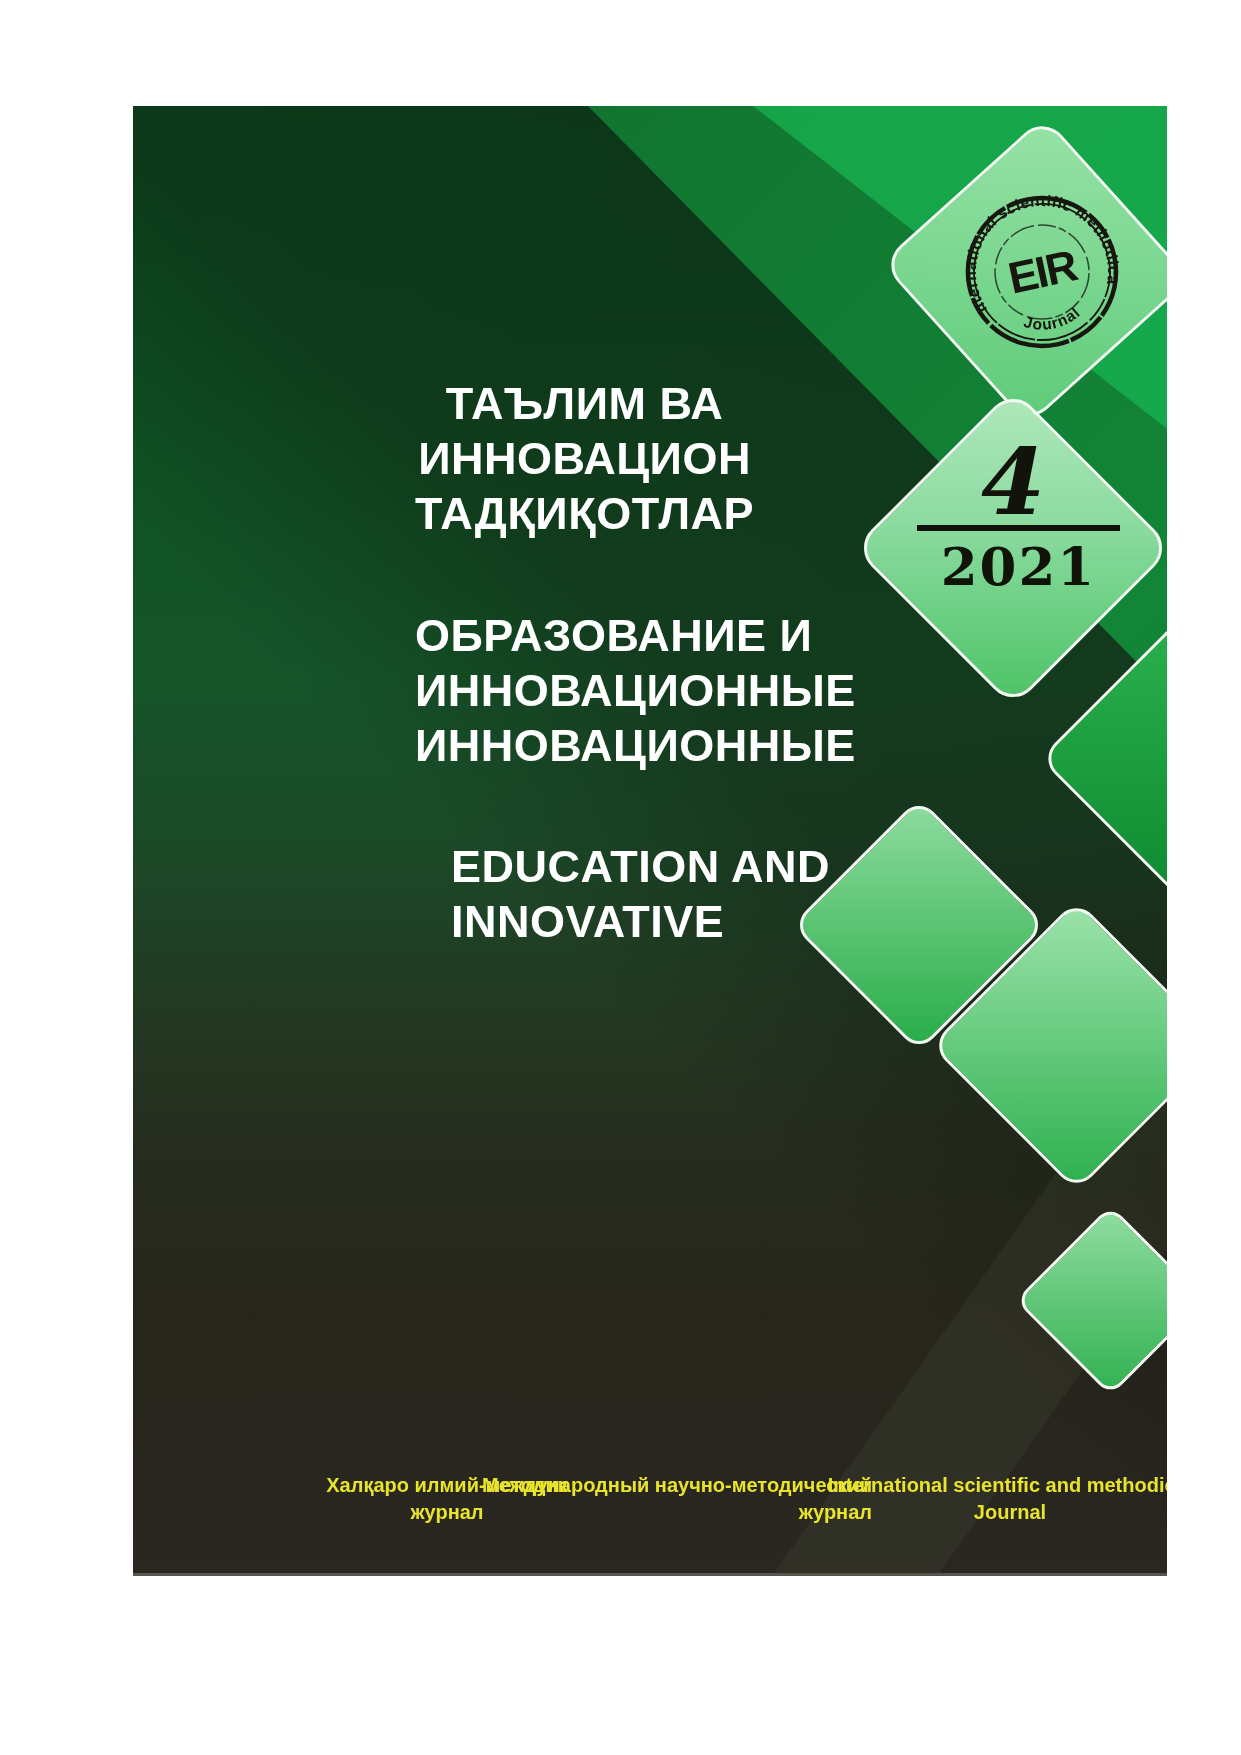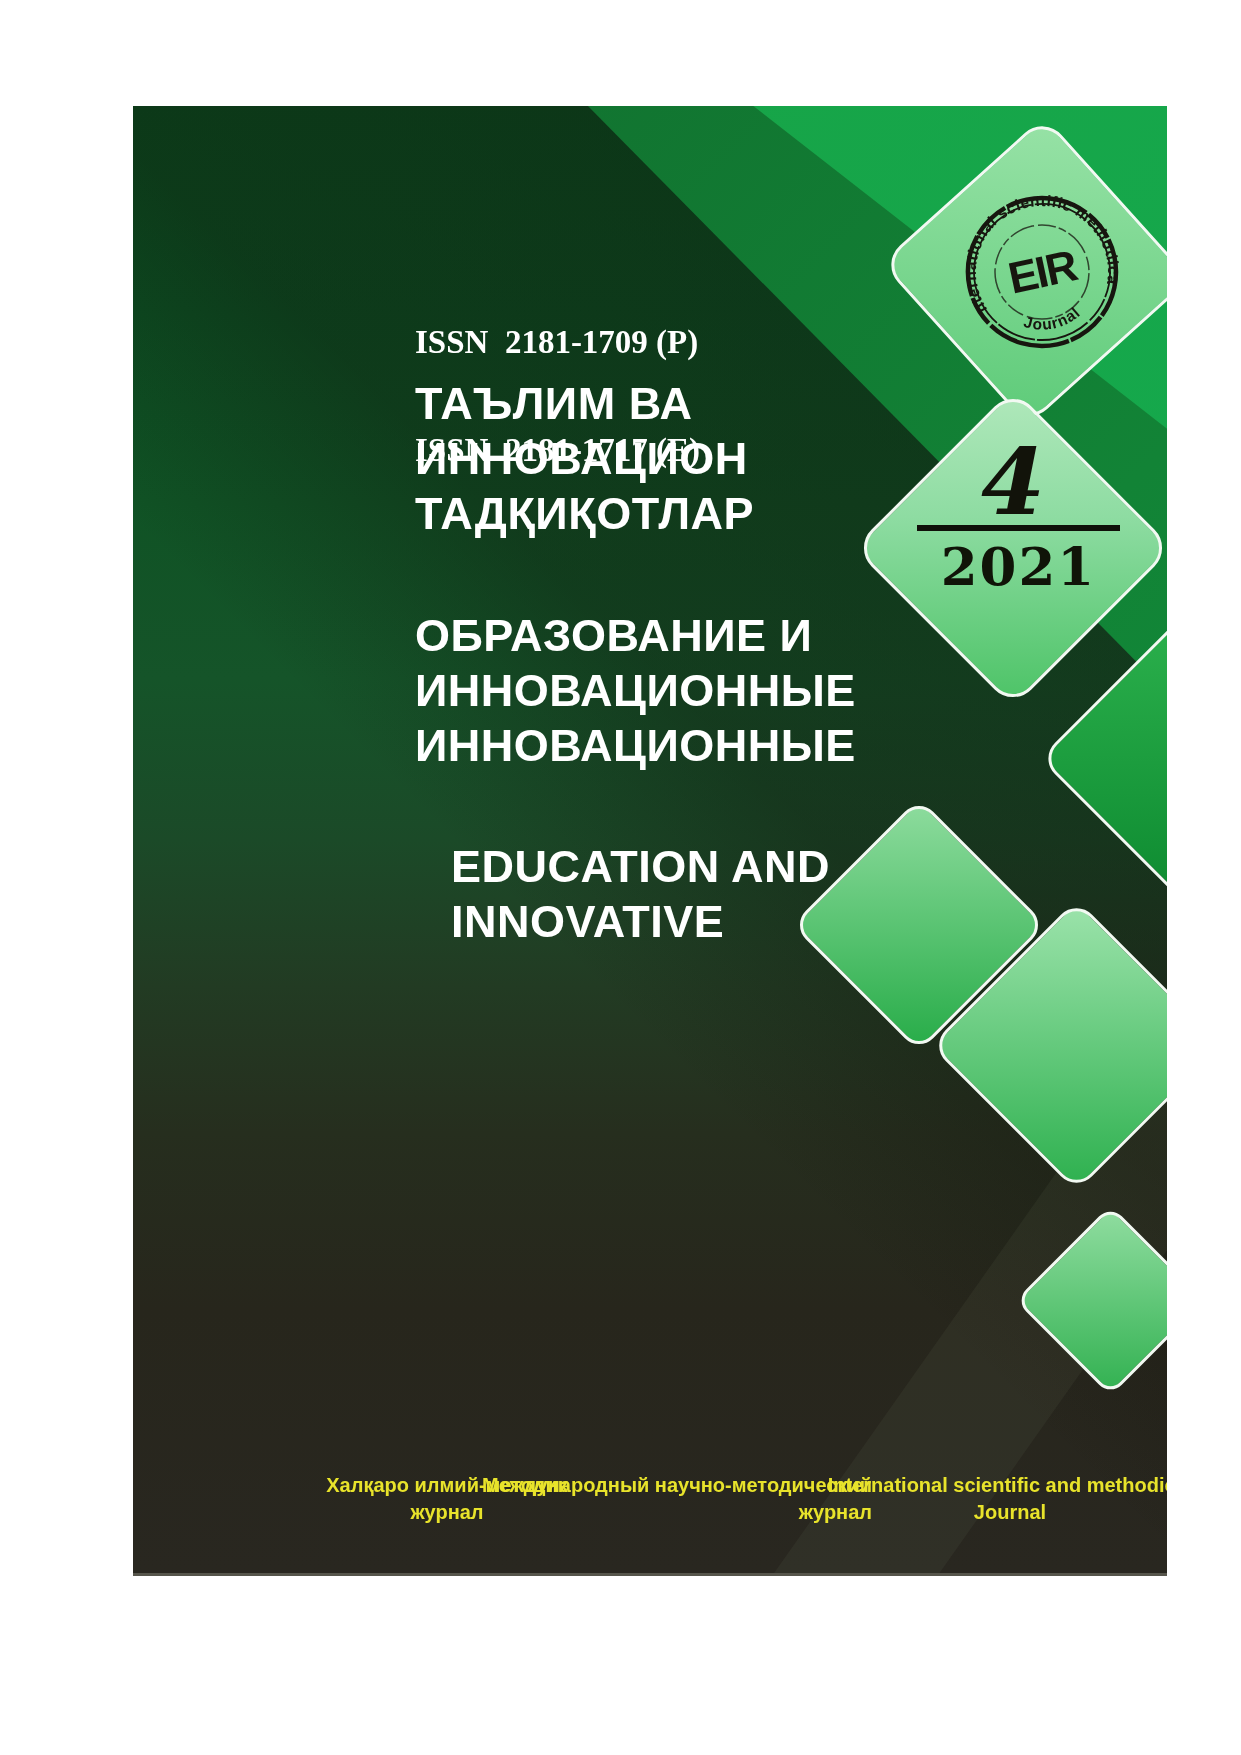--- a/index.html
+++ b/index.html
@@ -43,21 +43,21 @@
   .issue-line{position:absolute;left:784px;top:419px;width:203px;height:6px;background:#10100a;}
   .issue-year{position:absolute;left:784px;top:432px;width:203px;text-align:center;
               font-family:"DejaVu Serif",serif;font-weight:700;font-size:53px;line-height:57px;
               letter-spacing:2px;color:#101408;}
   .url{position:absolute;left:282px;top:60px;color:#ffffff;font-weight:bold;
        font-size:30px;line-height:36px;letter-spacing:-0.4px;}
   .issn{position:absolute;left:282px;top:146px;color:#ffffff;font-weight:bold;white-space:pre;
         font-family:"Liberation Serif",serif;font-size:33px;line-height:36px;}
   .title{position:absolute;left:282px;color:#ffffff;font-weight:bold;font-size:45px;
          line-height:55px;letter-spacing:0.5px;}
-  .t-uz{top:270px;}
+  .t-uz{top:270px;text-align:center;}
   .t-ru{top:502px;}
   .t-en{top:733px;margin-left:36px;}
   .foot{position:absolute;top:1366px;text-align:center;color:#e8e32b;font-weight:bold;
         font-size:20px;line-height:27px;white-space:nowrap;transform:translateX(-50%);}
   .f1{left:314px;}
   .f2{left:544px;text-align:right;}
   .f3{left:877px;}
 </style>
 </head>
 <body>
@@ -90,24 +90,20 @@
         <textPath href="#arcB" startOffset="50%" text-anchor="middle">Journal</textPath>
       </text>
       <text class="monogram" x="85" y="100" text-anchor="middle" font-size="44" letter-spacing="-2">EIR</text>
     </svg>
 
     <div class="issue-num">4</div>
     <div class="issue-line"></div>
     <div class="issue-year">2021</div>
 
 
-    <div class="issn">
-      <div>ISSN  2181-1709 (P)</div>
-      <div>ISSN  2181-1717 (E)</div>
-    </div>
 
     <div class="title t-uz">
       <div>ТАЪЛИМ ВА</div>
       <div>ИННОВАЦИОН</div>
       <div>ТАДҚИҚОТЛАР</div>
     </div>
 
     <div class="title t-ru">
       <div>ОБРАЗОВАНИЕ И</div>
       <div>ИННОВАЦИОННЫЕ</div>

